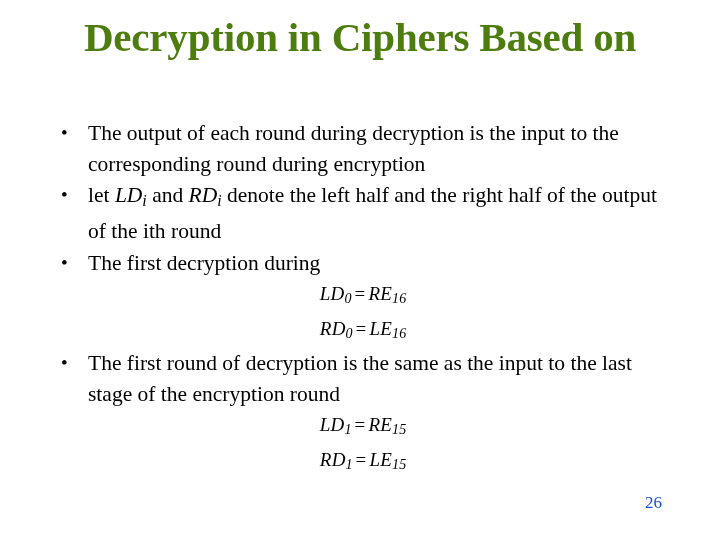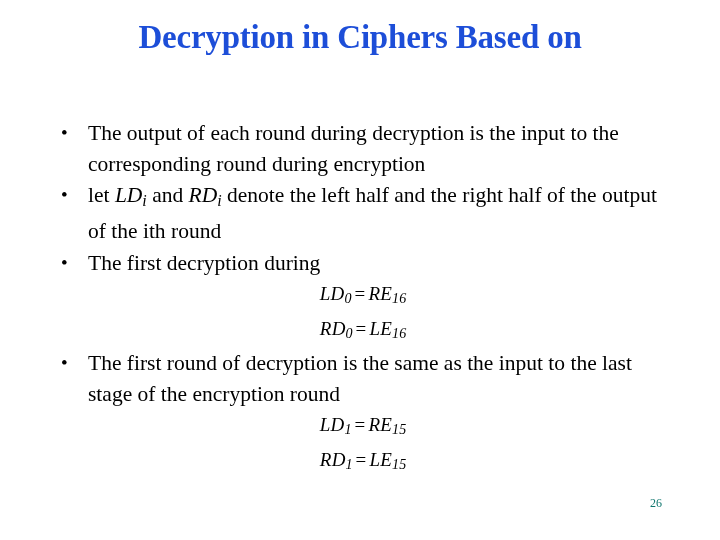--- a/index.html
+++ b/index.html
@@ -19,24 +19,24 @@
 
   
   #title-block {
     position: absolute;
     left: 36px;
     top: 16px;
     width: 648px;
     text-align: center;
     font-family: "Liberation Serif", "DejaVu Serif", serif;
     font-weight: bold;
-    font-size: 33px;
+    font-size: 41px;
     line-height: 42px;
     letter-spacing: -0.2px;
-    color: #1d4ed8;
+    color: #4d7c0f;
   }
   #title-block .tline { display: block; white-space: pre; }
 
   
   #body-block {
     position: absolute;
     left: 50px;
     top: 118px;
     width: 620px;
     font-size: 21.5px;
@@ -92,23 +92,23 @@
     font-size: 0.74em;
     vertical-align: -0.22em;
     font-style: italic;
   }
 
   
   #page-number {
     position: absolute;
     right: 58px;
     top: 495px;
-    font-size: 12px;
+    font-size: 17px;
     line-height: 16px;
-    color: #0f766e;
+    color: #1d4ed8;
     font-family: "Liberation Serif", "DejaVu Serif", serif;
   }
 </style>
 </head>
 <body>
 
 <div id="slide">
 
   <div id="title-block">
     <span class="tline">Decryption in Ciphers Based on</span>

